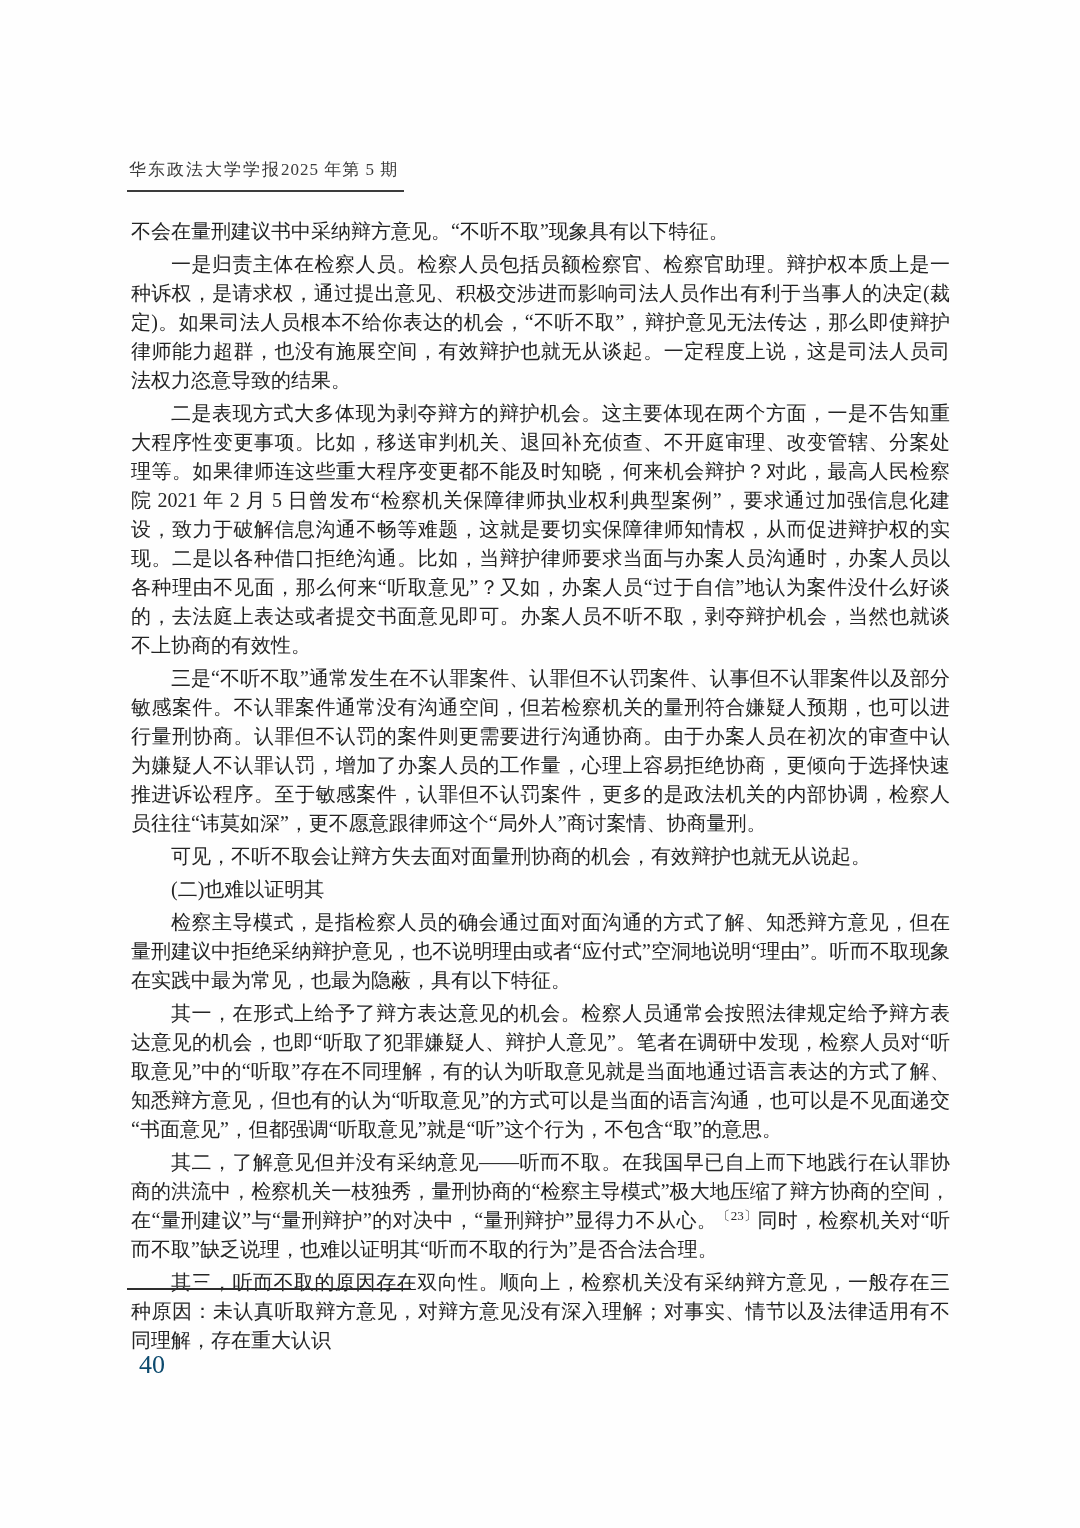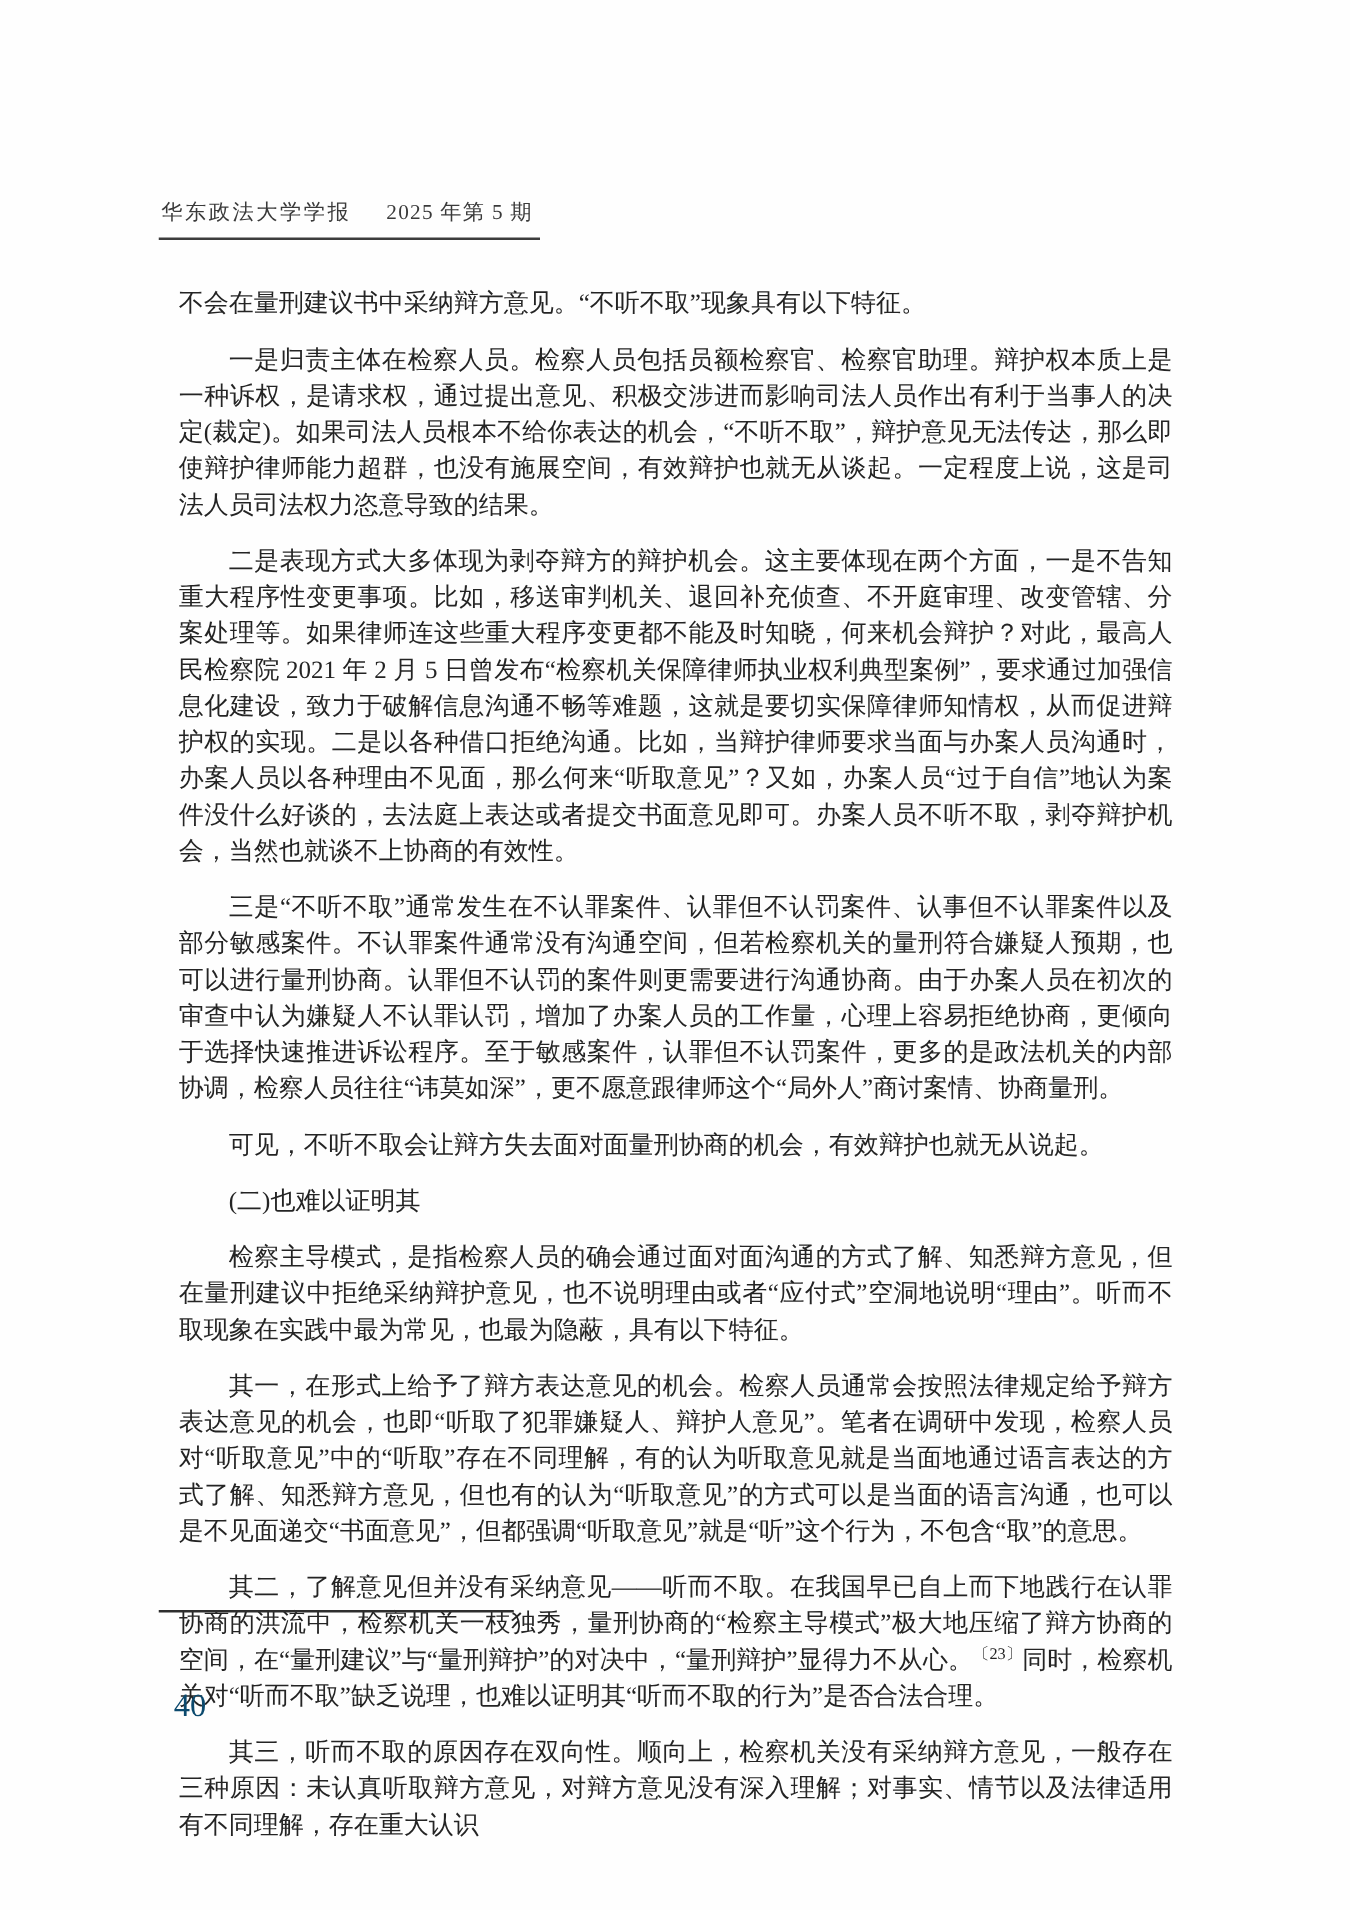--- a/index.html
+++ b/index.html
@@ -28,35 +28,35 @@
     font-size: 17px;
     color: #3a3a3a;
     letter-spacing: 2px;
   }
   .page-header .rule-wrap {
     display: inline-block;
     padding: 0 6px 9px 2px;
     border-bottom: 2px solid #3c3c3c;
   }
   .page-header .issue {
-    margin-left: 28px;
+    margin-left: 0;
     letter-spacing: 1px;
   }
   .content {
     position: absolute;
     left: 127px;
     top: 213px;
     width: 827px;
     font-size: 20px;
     line-height: 29px;
     text-align: justify;
     color: #242424;
   }
   .para {
-    margin: 16px;
+    margin: 4px;
     text-indent: 2em;
   }
   .para.no-indent {
     text-indent: 0;
   }
   .fn-ref {
     font-size: 13px;
     line-height: 0;
     vertical-align: 7px;
     letter-spacing: 0;

